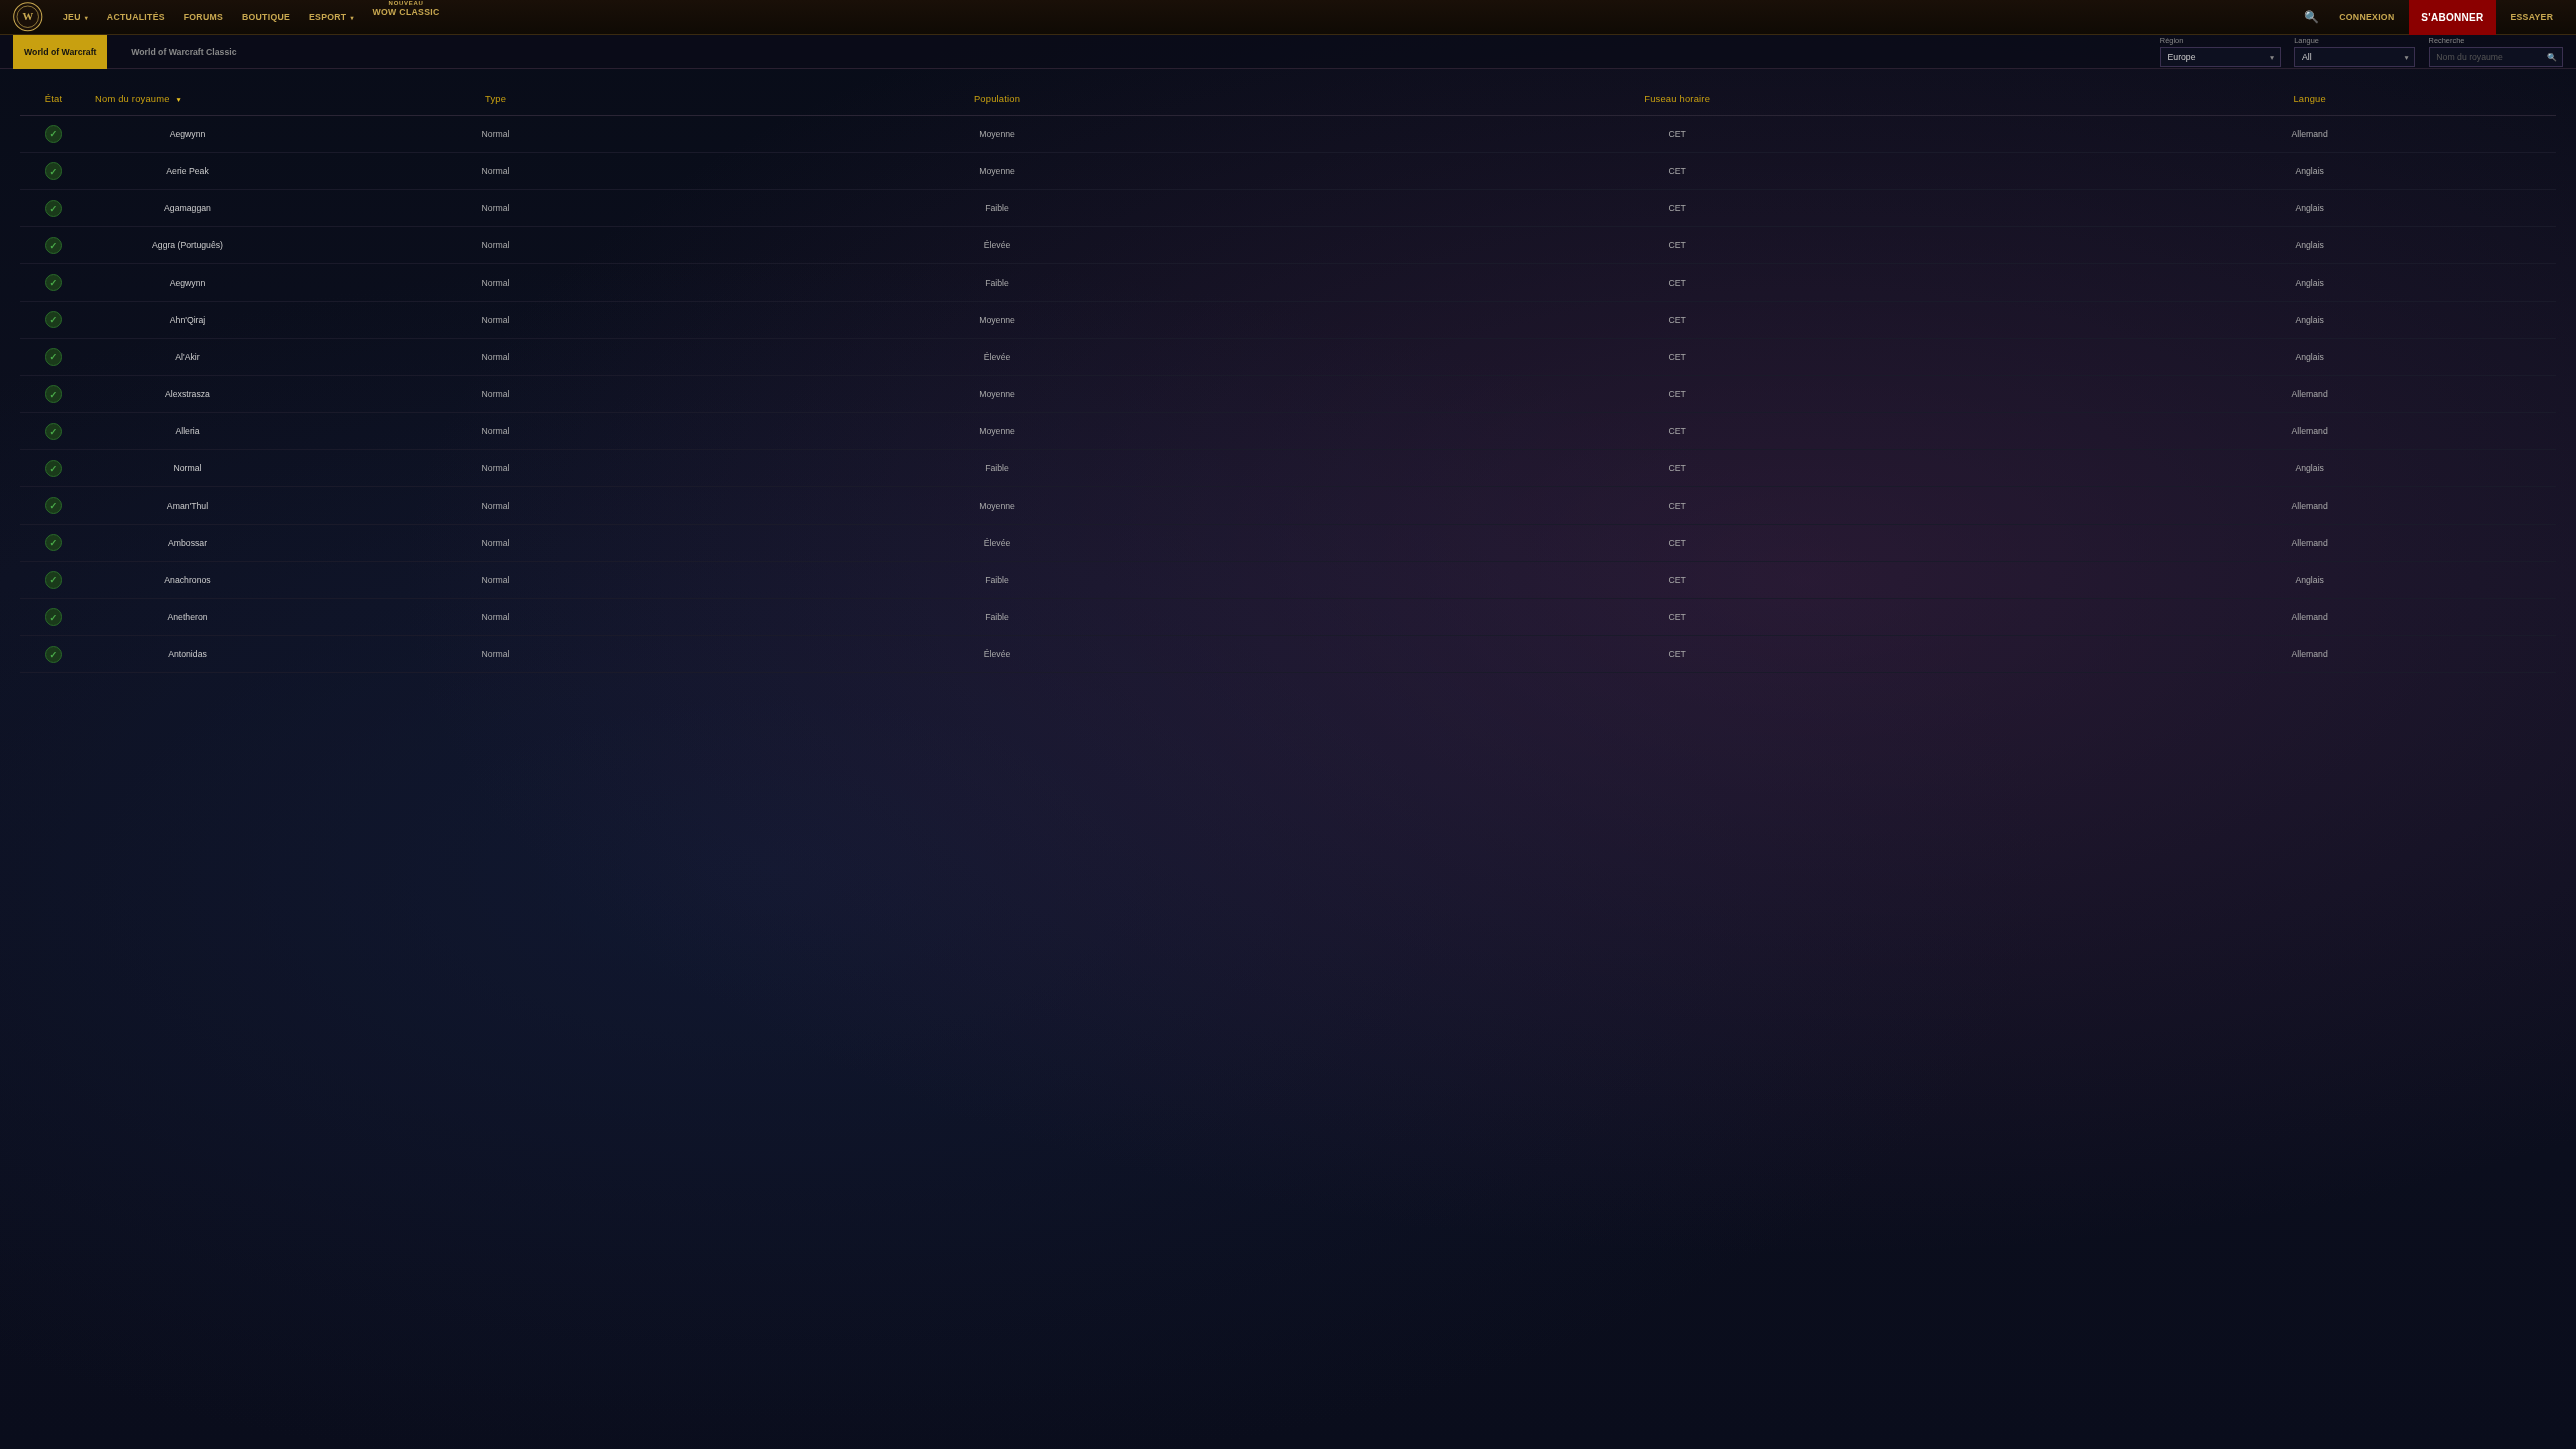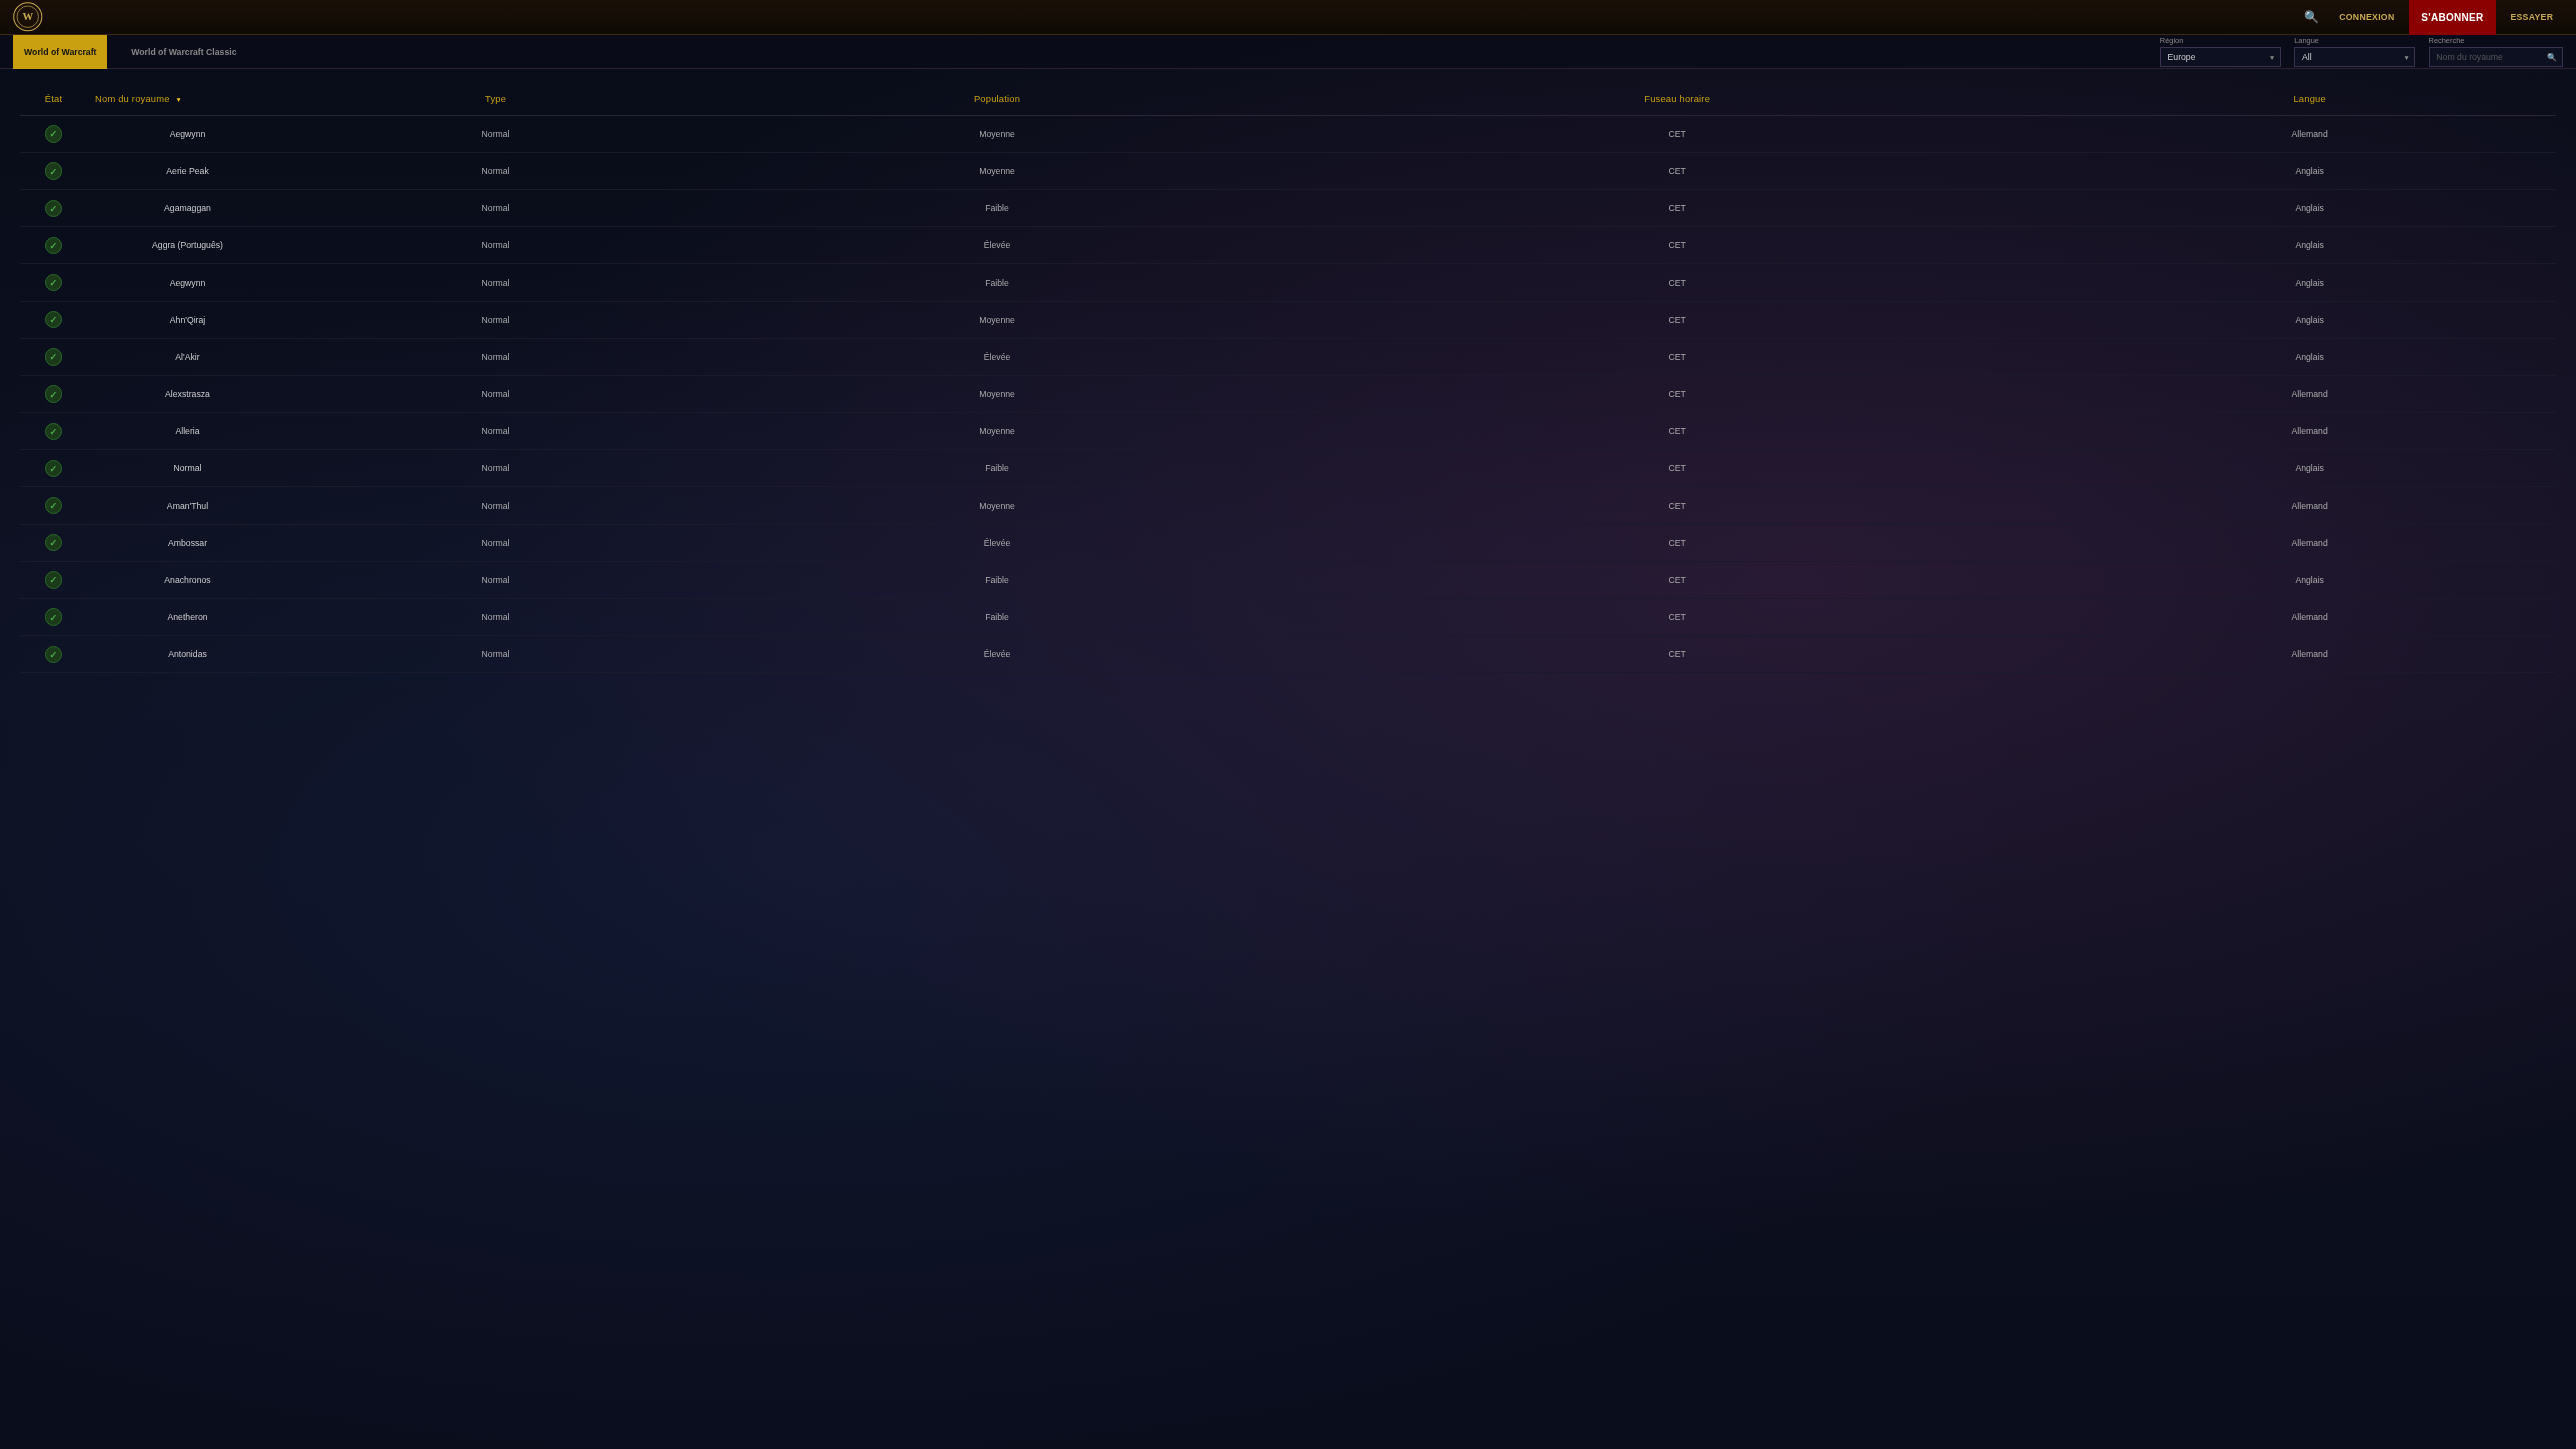--- a/index.html
+++ b/index.html
@@ -334,20 +334,43 @@
   <nav>
 
     <div class="nav-logo">
       <svg viewBox="0 0 44 44" xmlns="http://www.w3.org/2000/svg">
         <circle cx="22" cy="22" r="21" fill="#1a1008" stroke="#c8a850" stroke-width="1.5"></circle>
         <circle cx="22" cy="22" r="16" fill="none" stroke="#c8a850" stroke-width="1"></circle>
         <text x="22" y="27" text-anchor="middle" font-size="16" font-weight="bold" fill="#c8a850" font-family="serif">W</text>
       </svg>
     </div>
 
+    <div class="nav-items">
+      <a class="nav-item">
+        <span>JEU</span>
+        <span class="chevron">▾</span>
+      </a>
+      <a class="nav-item">
+        <span>ACTUALITÉS</span>
+      </a>
+      <a class="nav-item">
+        <span>FORUMS</span>
+      </a>
+      <a class="nav-item">
+        <span>BOUTIQUE</span>
+      </a>
+      <a class="nav-item">
+        <span>ESPORT</span>
+        <span class="chevron">▾</span>
+      </a>
+      <a class="nav-item nav-item-nouveau nav-item-classic">
+        <span class="nav-nouveau-label">NOUVEAU</span>
+        <span>WOW CLASSIC</span>
+      </a>
+    </div>
 
     <div class="nav-right">
       <span class="nav-search-icon">🔍</span>
       <span class="nav-btn-connexion">CONNEXION</span>
       <button class="nav-btn-sabonner">S'ABONNER</button>
       <span class="nav-btn-essayer">ESSAYER</span>
     </div>
   </nav>
 
   <div class="sub-nav">

